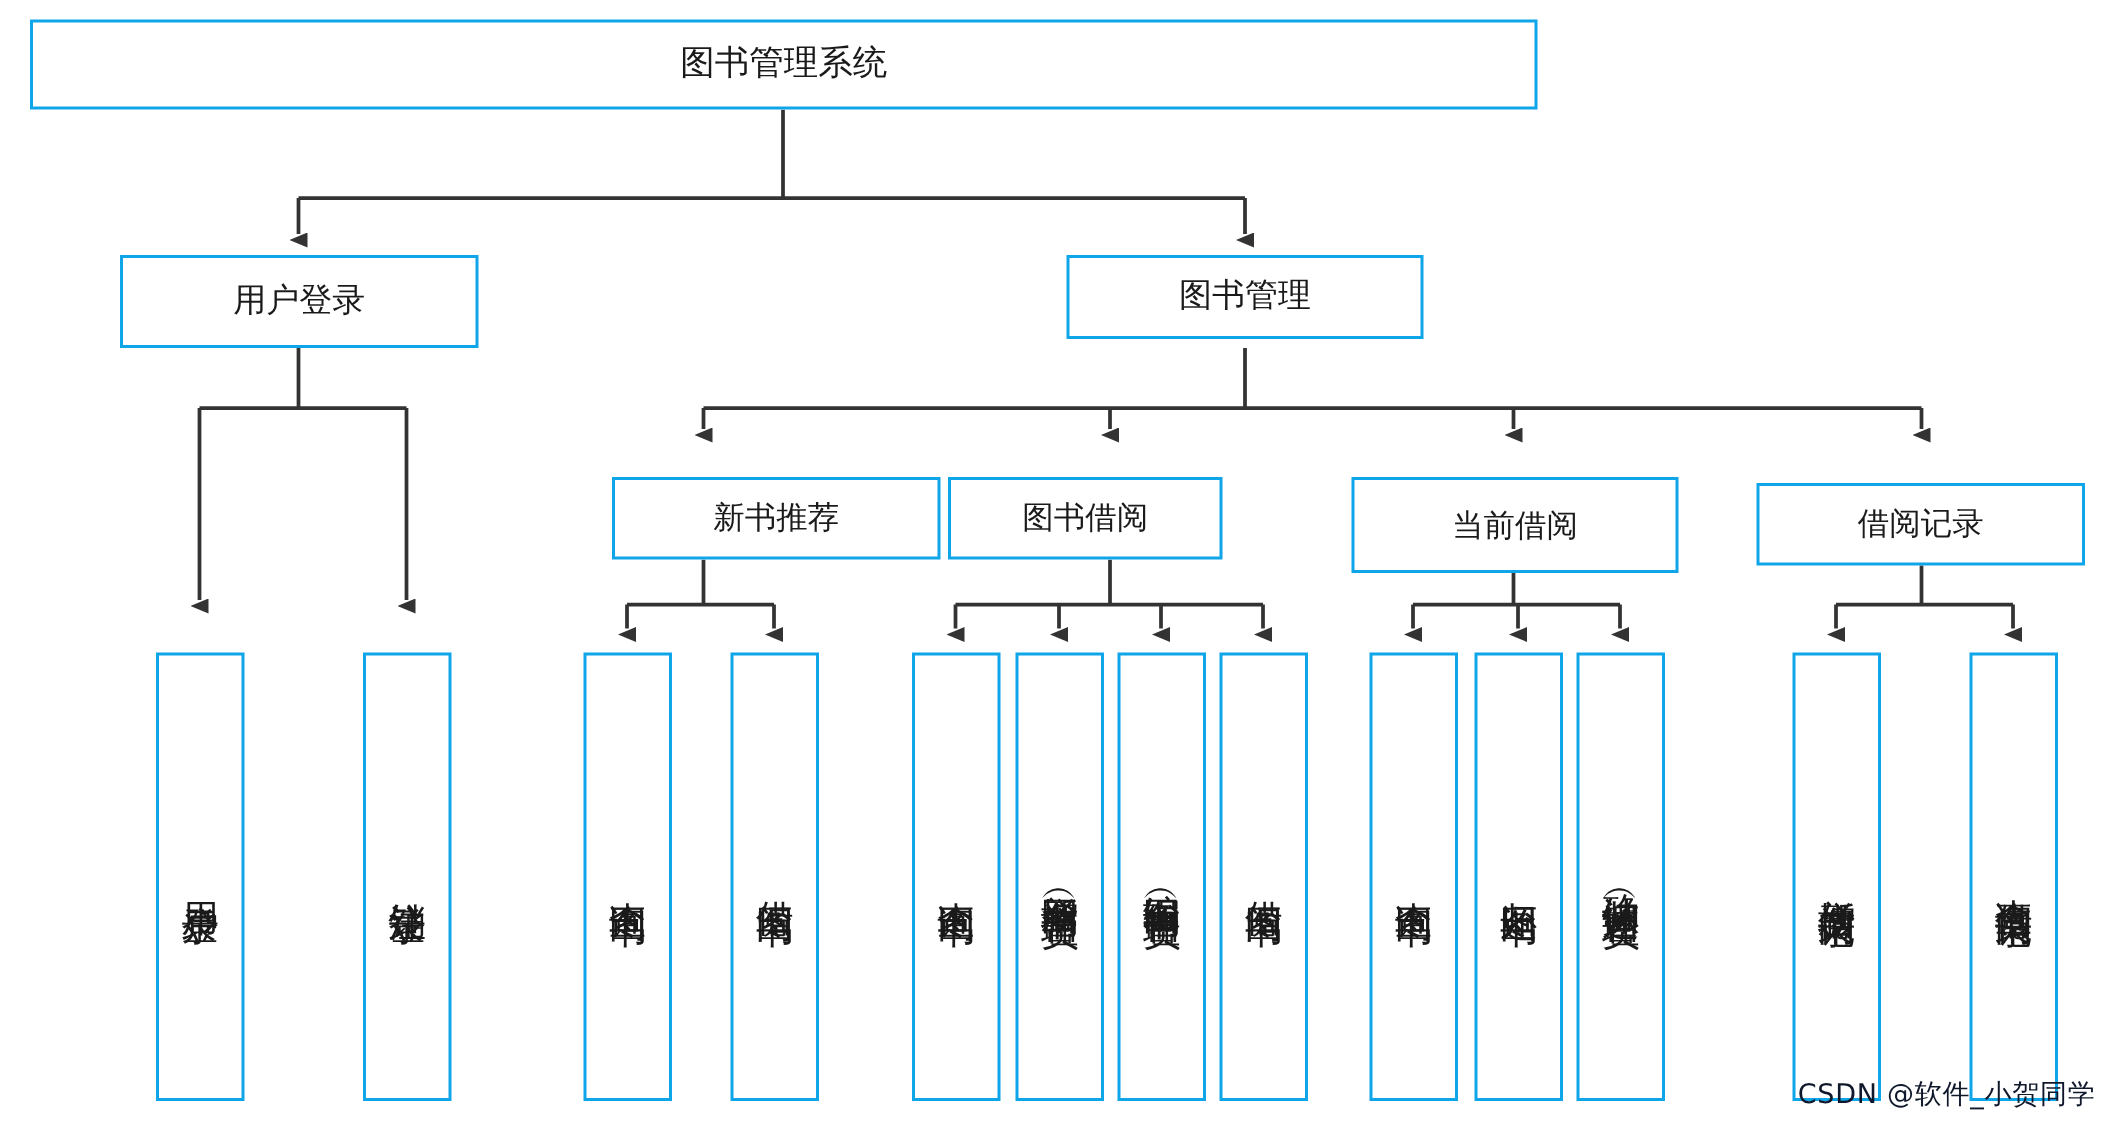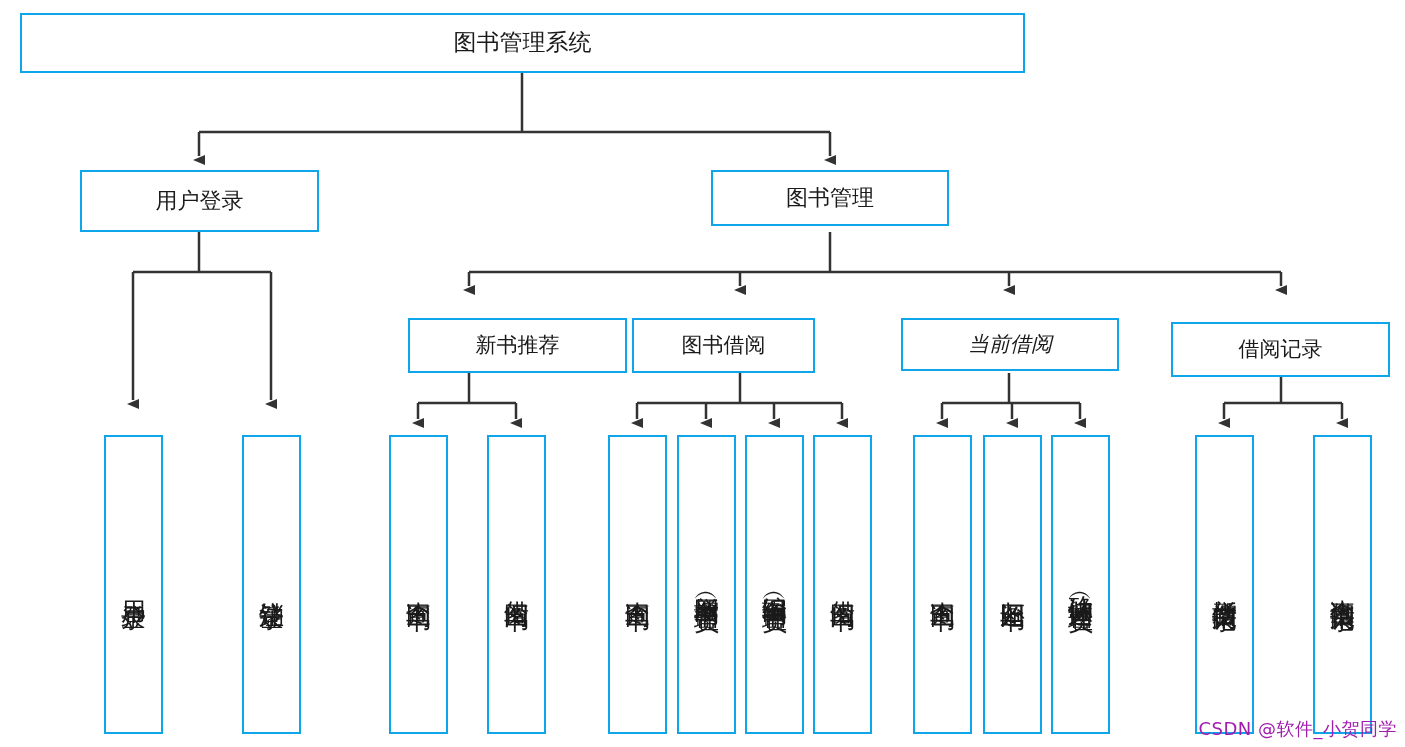--- a/index.html
+++ b/index.html
@@ -59,21 +59,21 @@
     letter-spacing: 2px;
     line-height: 1;
     white-space: normal;
     max-height: 100%;
   }
   .watermark {
     position: absolute;
     right: 8px;
     bottom: 6px;
     font-size: 18px;
-    color: #a21caf;
+    color: #0f172a;
     letter-spacing: 0.5px;
     white-space: nowrap;
   }
 </style>
 </head>
 <body>
 
 <div id="canvas">
 
   <svg class="edges" viewBox="0 0 1405 747">
@@ -137,21 +137,21 @@
   <div class="node n-l1" style="left:711px; top:170px; width:238px; height:56px;">
     <span class="lbl">图书管理</span>
   </div>
 
   <div class="node n-l2" style="left:360px; top:318px; width:219px; height:55px;margin-left:48px;">
     <span class="lbl">新书推荐</span>
   </div>
   <div class="node n-l2" style="left:632px; top:318px; width:183px; height:55px;">
     <span class="lbl">图书借阅</span>
   </div>
-  <div class="node n-l2" style="left:901px; top:318px; width:218px; height:53px;font-style:italic;">
+  <div class="node n-l2" style="left:901px; top:318px; width:218px; height:64px;">
     <span class="lbl">当前借阅</span>
   </div>
   <div class="node n-l2" style="left:1171px; top:322px; width:219px; height:55px;">
     <span class="lbl">借阅记录</span>
   </div>
 
   <div class="node n-leaf" style="left:104px; top:435px; width:59px; height:299px;">
     <span class="lbl">用户登录</span>
   </div>
   <div class="node n-leaf" style="left:242px; top:435px; width:59px; height:299px;">

